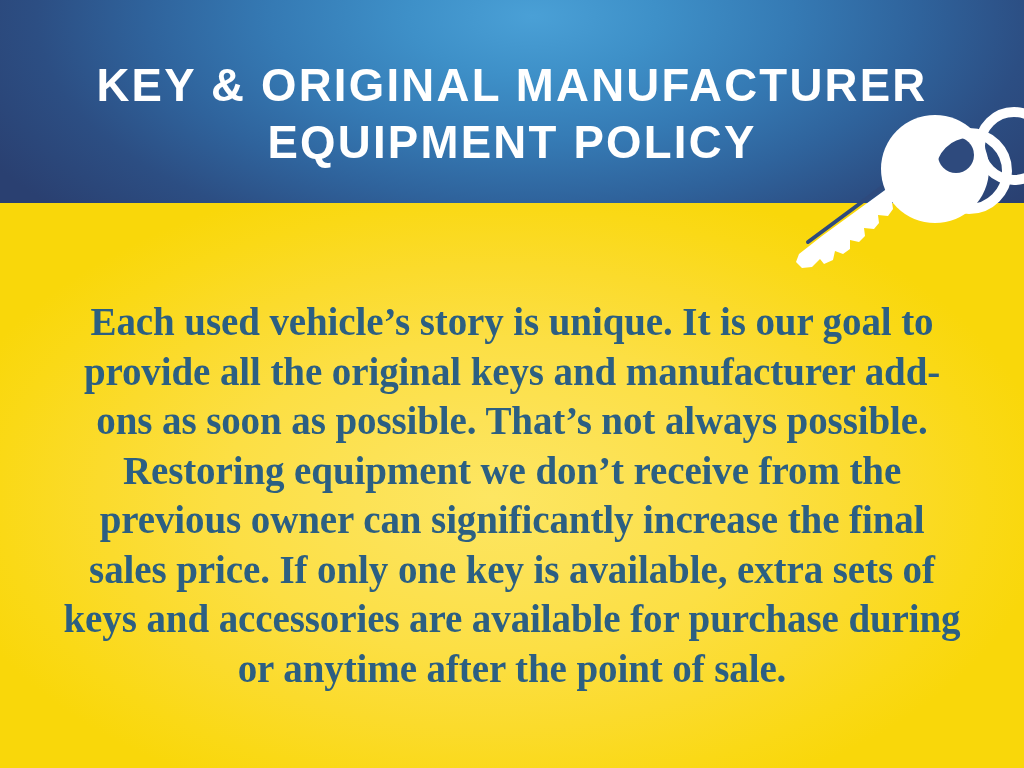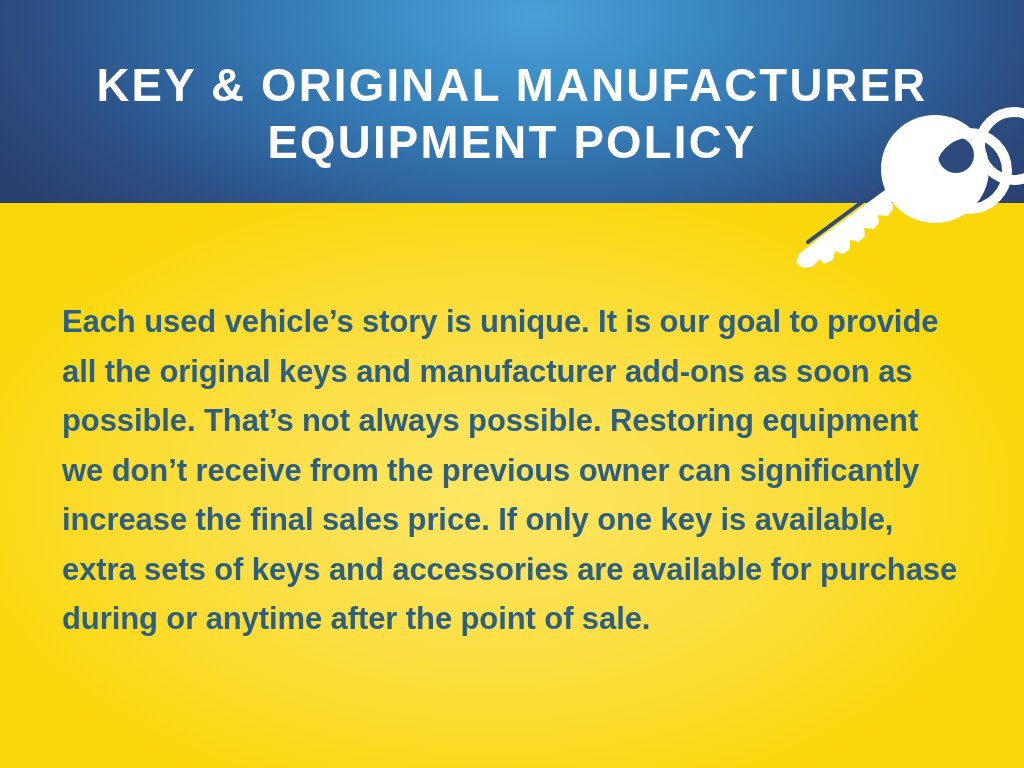--- a/index.html
+++ b/index.html
@@ -79,25 +79,25 @@
         #fbdb2c 70%,
         #fad916 88%,
         #f9d70a 100%);
   }
 
   .policy-text {
     position: absolute;
     left: 62px;
     top: 94px;
     width: 900px;
-    text-align: left;
+    text-align: center;
     color: #2c5f82;
-    font-family: Liberation Sans, sans-serif;
+    font-family: Liberation Serif, serif;
     font-weight: 600;
-    font-size: 31px;
+    font-size: 39px;
     line-height: 49.5px;
     letter-spacing: -0.1px;
   }
 
   .policy-text .lead {
     font-weight: 700;
   }
 
   
   .key-icon {

